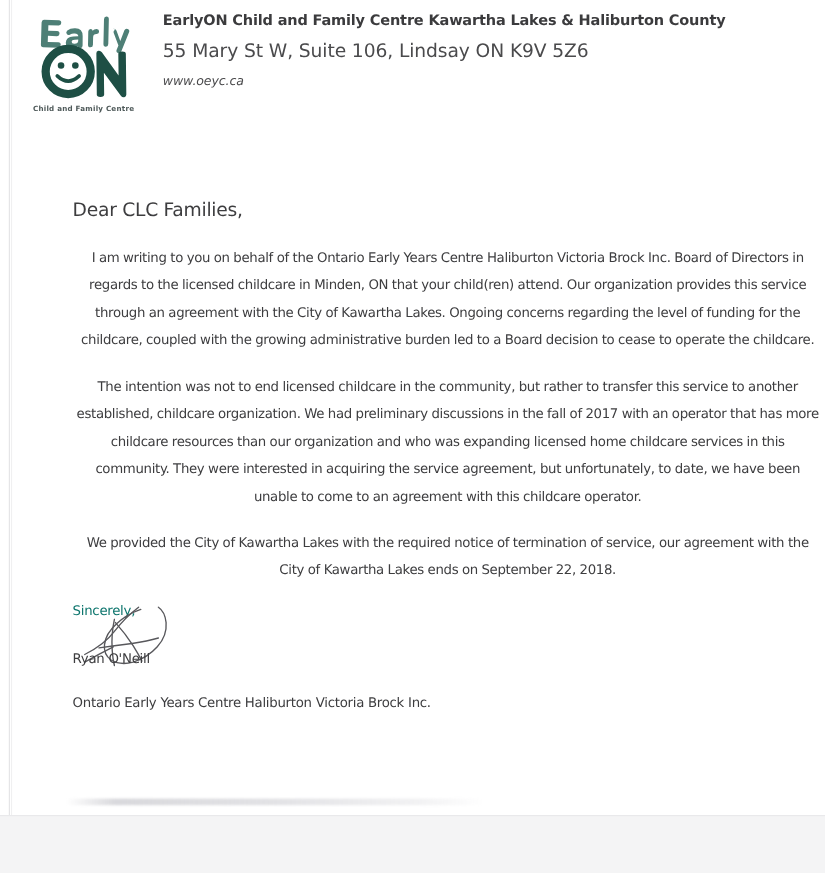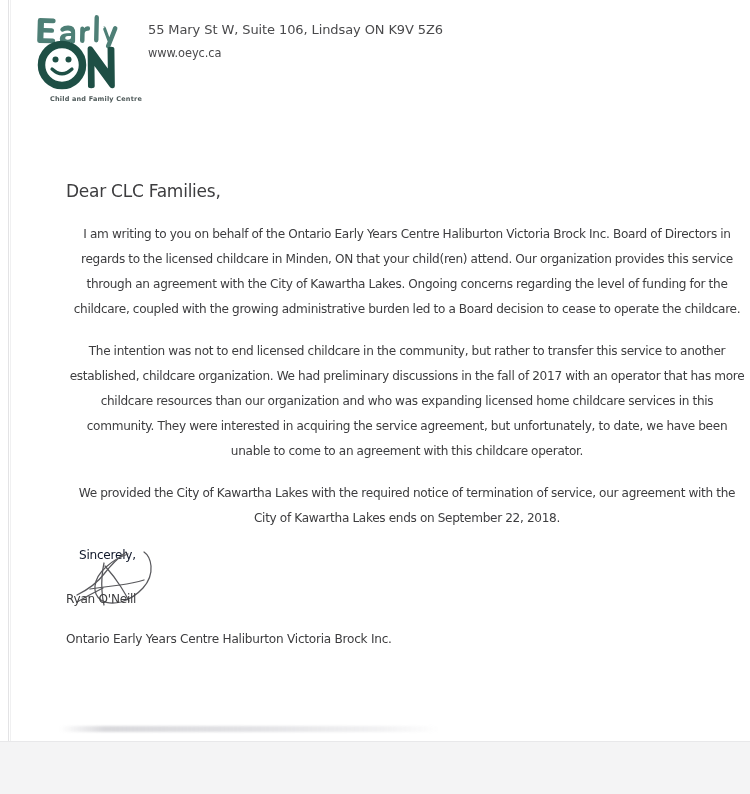--- a/index.html
+++ b/index.html
@@ -60,21 +60,21 @@
     left: 0;
     top: 0;
     width: 750px;
     height: 120px;
   }
   .logo-block {
     position: absolute;
     left: 30px;
     top: 8px;
     width: 112px;
-    text-align: right;
+    text-align: left;
   }
   .logo-svg {
     display: block;
   }
   .logo-tagline {
     margin-top: 1px;
     font-family: "DejaVu Sans", sans-serif;
     font-size: 6.5px;
     font-weight: bold;
     letter-spacing: 0.2px;
@@ -92,32 +92,33 @@
     font-size: 13.2px;
     font-weight: bold;
     color: #3b3b3d;
     letter-spacing: -0.15px;
     white-space: nowrap;
     line-height: 1.1;
   }
   .org-address {
     margin-top: 9px;
     font-family: "DejaVu Sans", sans-serif;
-    font-size: 13px;
+    font-size: 17px;
     color: #4a4a4c;
     letter-spacing: -0.1px;
     white-space: nowrap;
   }
   .org-web {
     margin-top: 9px;
     font-family: "DejaVu Sans", sans-serif;
     font-size: 11.4px;
     color: #4a4a4c;
     letter-spacing: -0.1px;
     white-space: nowrap;
+    font-style: italic;
   }
 
   
   .letter {
     position: absolute;
     left: 66px;
     top: 183px;
     width: 682px;
   }
   .salutation {
@@ -134,23 +135,23 @@
     color: #3d3d3f;
     line-height: 25px;
     letter-spacing: -0.3px;
     margin: 0 0 17px 0;
     text-align: center;
     word-spacing: -0.2px;
   }
   .closing {
     font-family: "DejaVu Sans", sans-serif;
     font-size: 12.1px;
-    color: #0f172a;
-    letter-spacing: -0.25px;
-    margin: 18px 0 0 13px;
+    color: #0f766e;
+    letter-spacing: -0.25px;
+    margin: 18px 0 0 0;
     line-height: 1.0;
   }
   .sig-area {
     position: relative;
     height: 62px;
     width: 260px;
     margin-top: -14px;
   }
   .sig-svg {
     position: absolute;
@@ -209,20 +210,21 @@
 
           <path d="M22 61 q10 9.5 20 0" fill="none" stroke="#1e4f45" stroke-width="3.2" stroke-linecap="round"></path>
 
           <path d="M58 78 l-0.4-37.5 q-0.02-2.0 1.9-2.3 q1.9-0.3 3.1 1.4 l15.2 21.0 l-0.25-19.6 q-0.03-2.2 3.4-2.25 q3.4-0.05 3.45 2.2 l0.45 37.0 q0.03 2.0-1.85 2.35 q-1.9 0.35-3.15-1.35 l-15.4-20.9 l0.25 19.9 q0.03 2.2-3.35 2.25 q-3.35 0.05-3.4-2.2 z" fill="#1e4f45"></path>
         </g>
       </svg>
       <div class="logo-tagline">Child and Family Centre</div>
     </div>
 
     <div class="org-block">
+      <div class="org-name">EarlyON Child and Family Centre Kawartha Lakes &amp; Haliburton County</div>
       <div class="org-address">55 Mary St W, Suite 106,  Lindsay ON  K9V 5Z6</div>
       <div class="org-web">www.oeyc.ca</div>
     </div>
 
   </div>
 
   <div class="letter">
 
     <p class="salutation">Dear CLC Families,</p>
 

